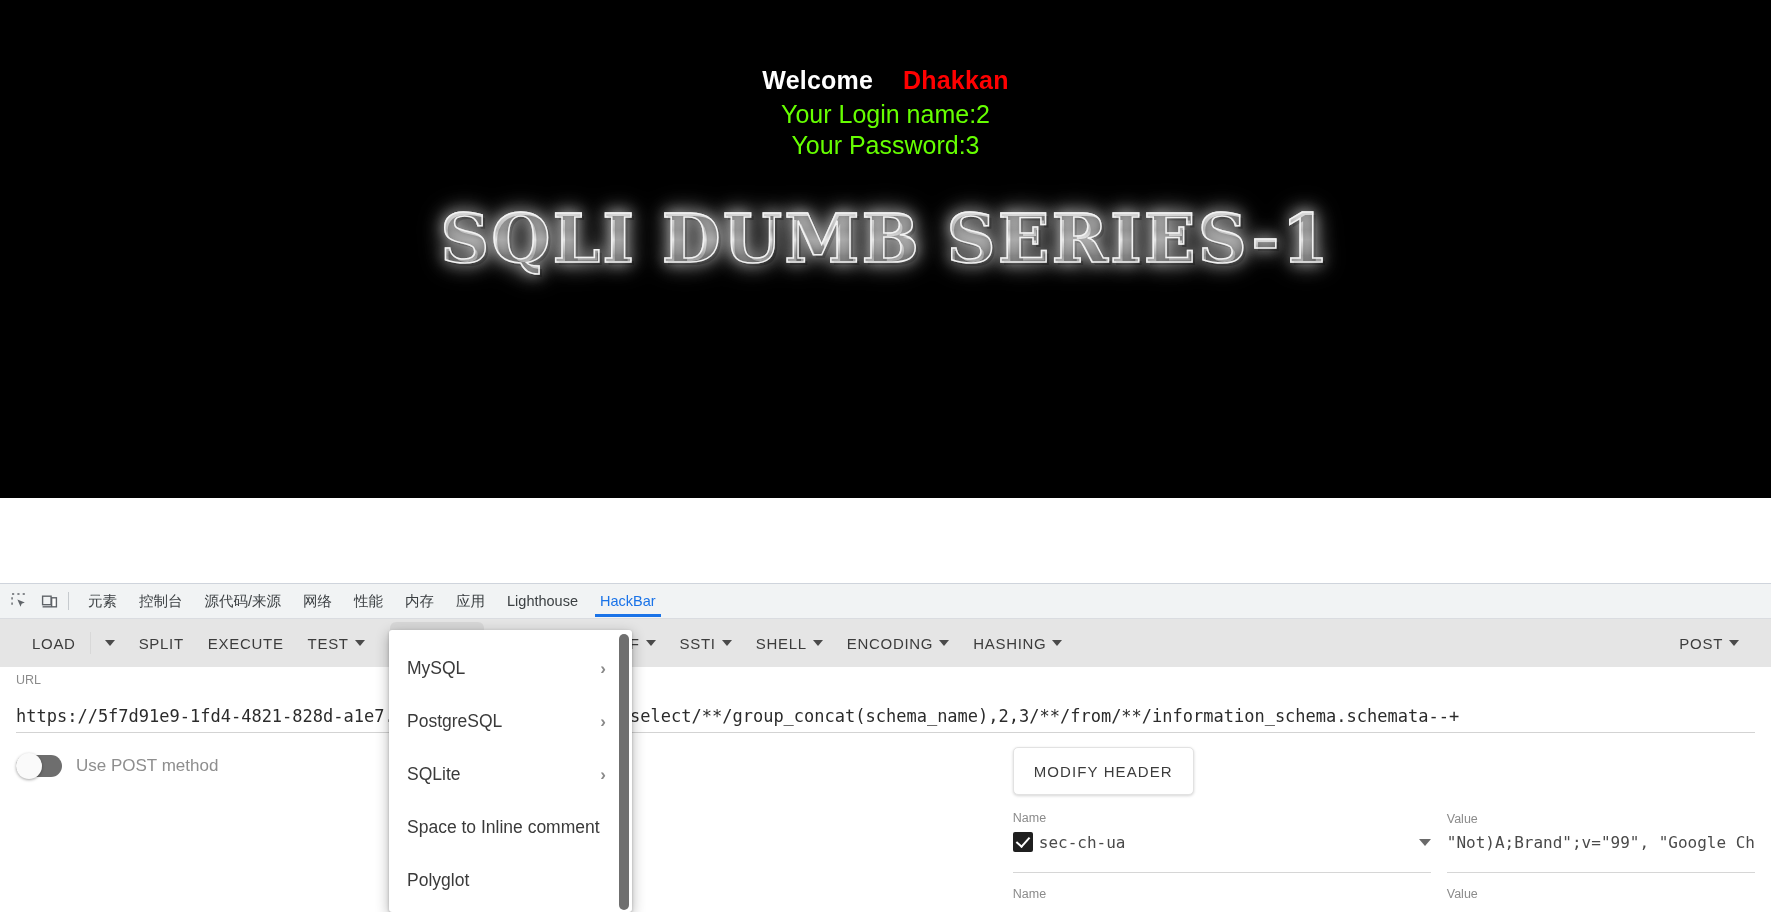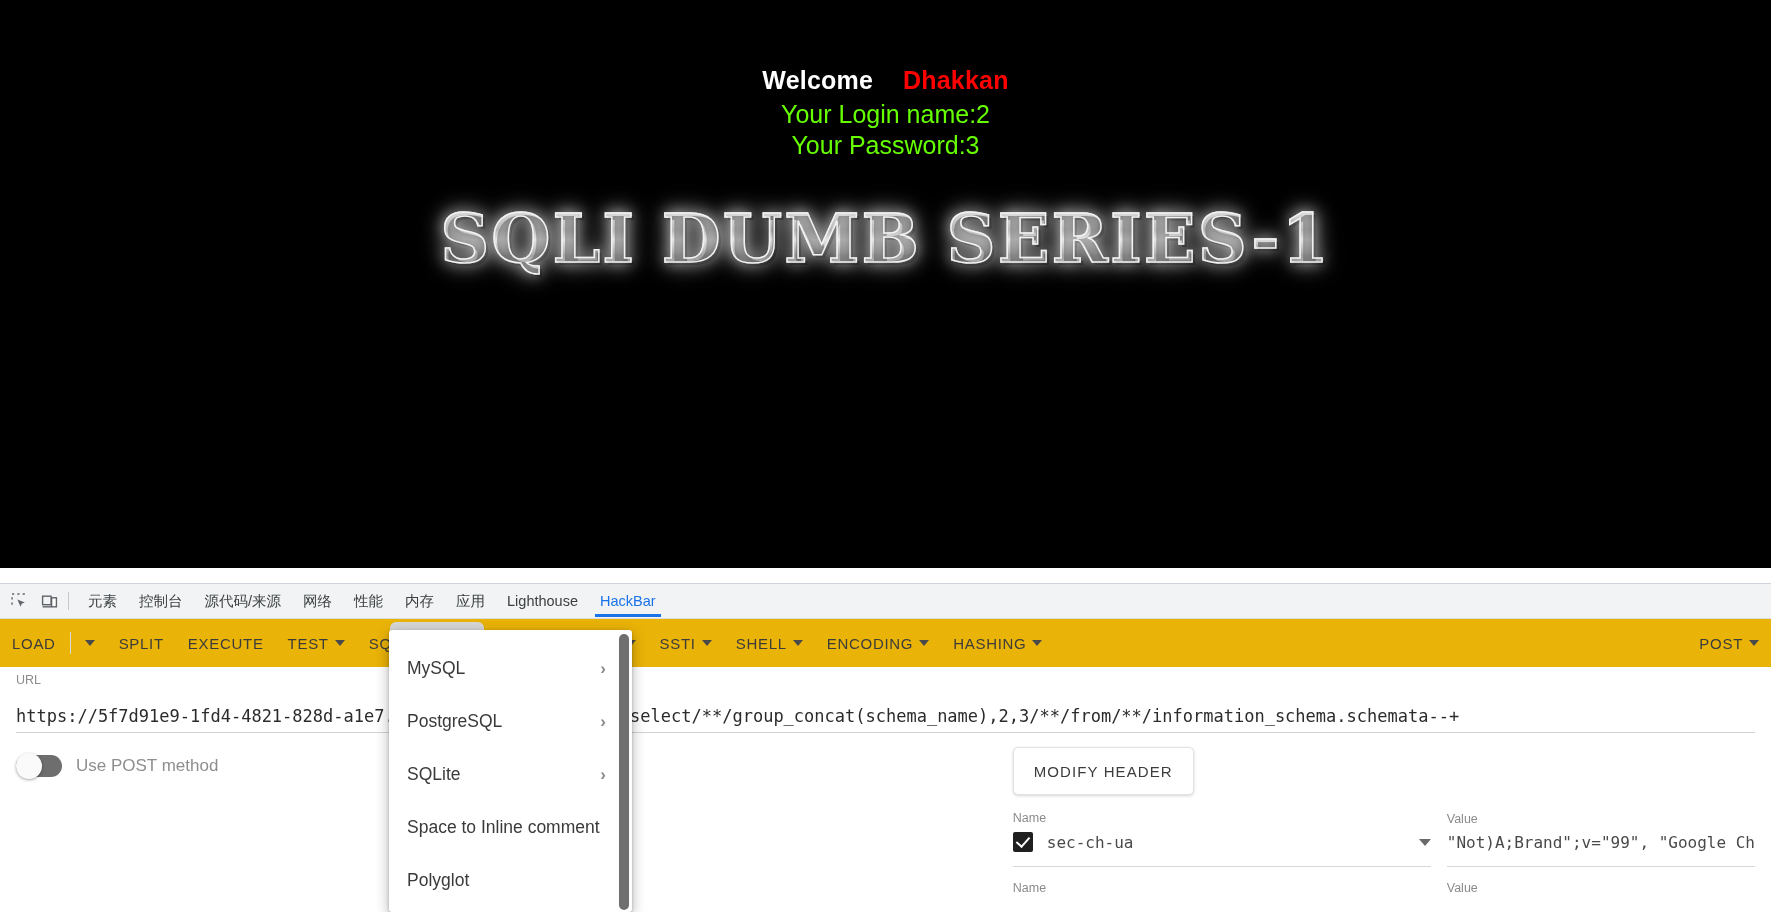--- a/index.html
+++ b/index.html
@@ -6,21 +6,21 @@
   html, body {
     width: 1771px; height: 912px;
     overflow: hidden;
     font-family: "Liberation Sans", sans-serif;
     background: #fff;
   }
 
   
   .page-view {
     position: absolute; left: 0; top: 0;
-    width: 1771px; height: 568px;
+    width: 1771px; height: 498px;
     background: #000;
     overflow: hidden;
   }
   .welcome-block {
     position: absolute; left: 0; top: 66px;
     width: 1771px;
     text-align: center;
     line-height: 1.18;
   }
   .welcome-line1 {
@@ -94,22 +94,22 @@
   .dt-tab.active::after {
     content: ""; position: absolute; left: 6px; right: 6px; bottom: 0;
     height: 3px; background: #1a73e8;
   }
 
   
   .hb-toolbar {
     position: relative;
     height: 48px;
     display: flex; align-items: center;
-    padding: 0 0;
-    background: #eab308;
+    padding: 0 20px;
+    background: #e5e5e5;
   }
   .hb-btn {
     font-family: "Liberation Sans", sans-serif;
     font-size: 15px; font-weight: 500;
     letter-spacing: .7px;
     color: #3c3c3c;
     padding: 0 12px;
     height: 36px;
     display: inline-flex; align-items: center; gap: 6px;
     white-space: nowrap;
@@ -183,23 +183,23 @@
     color: #3c3c3c;
     margin-left: 84px;
   }
 
   .hdr-grid { margin-top: 16px; margin-left: 84px; display: block; }
   .hdr-row { display: flex; align-items: flex-end; gap: 16px; }
   .hdr-name-col { width: 418px; }
   .hdr-val-col  { flex: 1; min-width: 0; }
   .mini-label { font-size: 12.5px; color: #8b8b8b; margin-bottom: 7px; }
   .field-line {
-    display: flex; align-items: center; gap: 8px;
+    display: flex; align-items: center; 
     border-bottom: 1px solid #d6d6d6;
-    padding-bottom: 14px;
+    padding-bottom: 20px;
   }
   .chk {
     width: 20px; height: 20px;
     background: #1f1f1f;
     border-radius: 2px;
     position: relative;
     flex: 0 0 auto;
     margin-right: 6px;
   }
   .chk::after {

